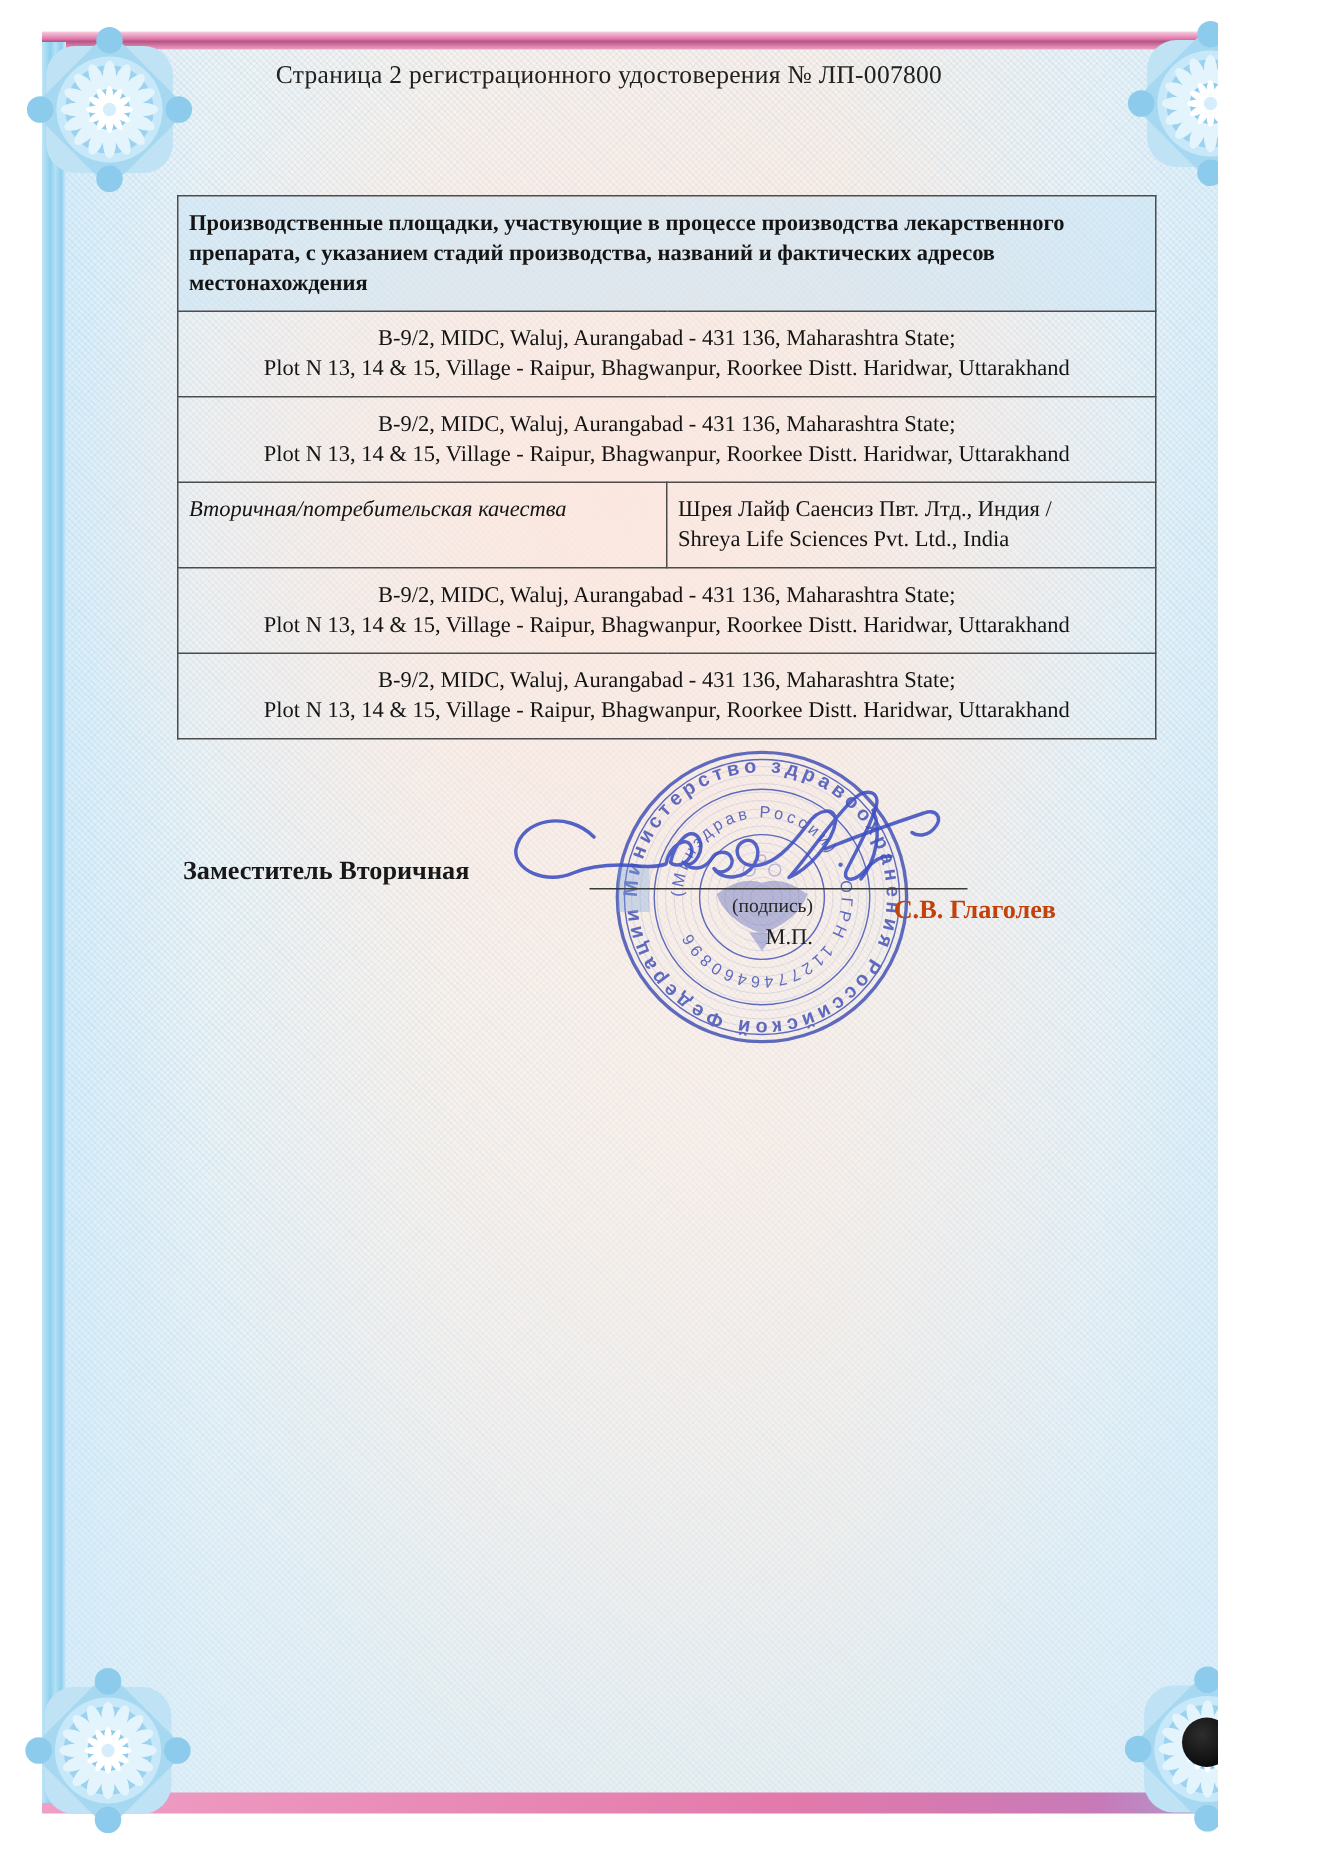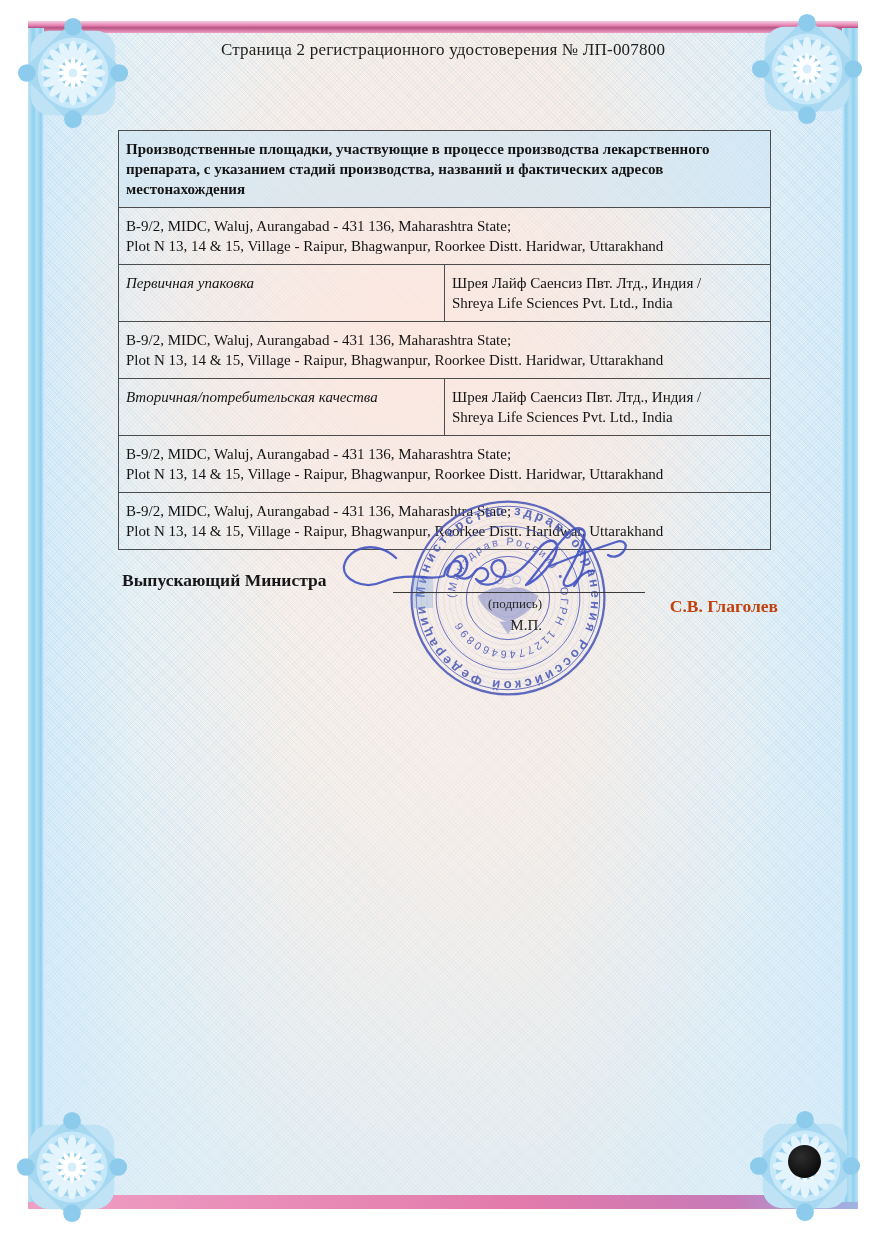--- a/index.html
+++ b/index.html
@@ -1,17 +1,17 @@
 <!DOCTYPE html>
 <html style="--stamp-blue: #4a58b8; --signature-blue: #3d4fc0; --border-pink: #e27aab; --border-blue: #8ed1ef;"><head>
 <meta charset="utf-8">
 <style>
   html,body{margin:0;padding:0;background:#ffffff;}
   .page{
-    position:relative;width:886px;height:1238px;overflow:hidden;
+    position:relative;width:812px;height:1238px;overflow:hidden;
     background:#ffffff;
     font-family:"Liberation Serif","DejaVu Serif",serif;
     color:#1a1a1a;
   }
   
   .inner-area{
     position:absolute;left:44px;top:33px;width:798px;height:1164px;
     background:
       radial-gradient(ellipse 520px 460px at 46% 26%, rgba(252,231,223,.95), rgba(252,231,223,0) 72%),
       radial-gradient(ellipse 430px 620px at 52% 62%, rgba(251,238,231,.55), rgba(251,238,231,0) 75%),
@@ -35,21 +35,21 @@
     background:radial-gradient(circle at 40% 35%,#2e2e2e,#0d0d0d 70%);}
   
   .doc-header{position:absolute;left:0;top:40px;width:100%;text-align:center;
     font-size:17px;letter-spacing:.2px;color:#20201e;}
   
   table.sites{position:absolute;left:118px;top:130px;width:653px;border-collapse:collapse;table-layout:fixed;}
   table.sites td{border:1.3px solid #4c4c4c;vertical-align:top;padding:8px 7px;font-size:15px;line-height:20px;color:#141414;}
   td.hdr{font-weight:bold;line-height:19px;background:rgba(203,227,244,.55);padding-top:4px;padding-bottom:4px;}
   td.stage{width:372px;font-style:italic;}
   td.manu{width:281px;font-size:15.5px;}
-  td.addr{font-size:15px;}
+  td.addr{font-size:15px;text-align:center;}
   
   .official-title{position:absolute;left:122px;top:570px;font-weight:bold;font-size:17.5px;color:#18181a;}
   .official-name{position:absolute;right:108px;top:596px;font-weight:bold;font-size:17.5px;color:#c2410c;}
   .sig-line{position:absolute;left:393px;top:592px;width:252px;border-top:1.2px solid #3a3a3a;height:0;}
   .sig-caption{position:absolute;left:432px;top:596px;width:110px;text-align:right;font-size:13px;color:#262626;}
   .seal-mark{position:absolute;left:432px;top:617px;width:110px;text-align:right;font-size:15px;color:#1e1e1e;}
   .ghost-rect{position:absolute;left:412px;top:577px;width:21px;height:31px;background:rgba(125,165,222,.35);}
   
   .stamp{position:absolute;left:404px;top:494px;width:208px;height:208px;opacity:.88;}
   .stamp circle{fill:none;stroke:var(--stamp-blue,#4a58b8);}
@@ -244,27 +244,20 @@
     </tr>
 
     <tr>
       <td class="addr" colspan="2">
         <span>B-9/2, MIDC, Waluj, Aurangabad - 431 136, Maharashtra State;</span><br>
         <span>Plot N 13, 14 &amp; 15, Village - Raipur, Bhagwanpur, Roorkee Distt. Haridwar, Uttarakhand</span>
       </td>
     </tr>
 
     <tr>
-      <td class="stage">Первичная упаковка</td>
-      <td class="manu">
-        <span>Шрея Лайф Саенсиз Пвт. Лтд., Индия /</span><br>
-        <span>Shreya Life Sciences Pvt. Ltd., India</span>
-      </td>
-    </tr>
-    <tr>
       <td class="addr" colspan="2">
         <span>B-9/2, MIDC, Waluj, Aurangabad - 431 136, Maharashtra State;</span><br>
         <span>Plot N 13, 14 &amp; 15, Village - Raipur, Bhagwanpur, Roorkee Distt. Haridwar, Uttarakhand</span>
       </td>
     </tr>
 
     <tr>
       <td class="stage">Вторичная/потребительская качества</td>
       <td class="manu">
         <span>Шрея Лайф Саенсиз Пвт. Лтд., Индия /</span><br>
@@ -334,19 +327,19 @@
     <path d="M66,40 C48,22 18,28 14,48 C12,62 34,72 52,64 C62,60 76,58 92,59 C100,60 108,60 114,58
              C116,46 128,38 131,47 C133,55 122,62 117,57 C120,44 130,32 136,41 C140,49 133,60 127,58
              C131,62 139,62 144,55 C147,49 156,48 158,55 C159,62 150,66 146,61 C151,69 166,69 173,58
              C179,48 172,38 164,44 C158,49 163,60 174,59 C186,58 196,48 208,32 C216,20 228,20 227,30
              C225,44 208,62 196,67 C208,54 226,26 240,14 C248,7 257,10 254,20 C249,36 238,54 234,63
              C232,70 240,70 247,62 C252,56 258,52 264,53"></path>
     <path d="M220,48 C240,40 262,32 286,24 C294,21 299,27 293,34 C289,39 282,40 278,37"></path>
     <path d="M252,22 C258,36 254,56 244,68"></path>
   </svg>
 
-  <div class="official-title">Выпускающий Министра</div>
+  <div class="official-title">Заместитель Вторичная</div>
   <div class="sig-line"></div>
   <div class="sig-caption">(подпись)</div>
   <div class="seal-mark">М.П.</div>
   <div class="official-name">С.В. Глаголев</div>
 
 </div>
 
 </body></html>

